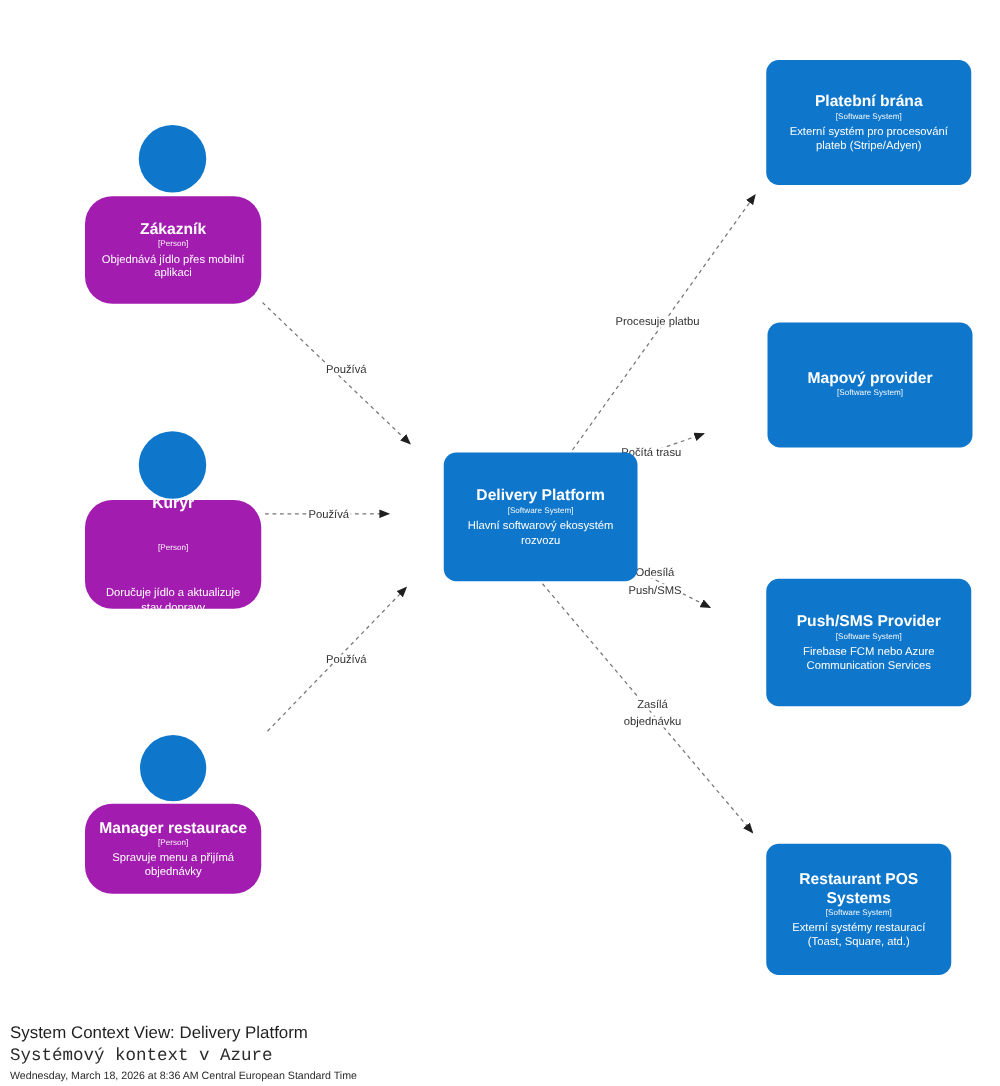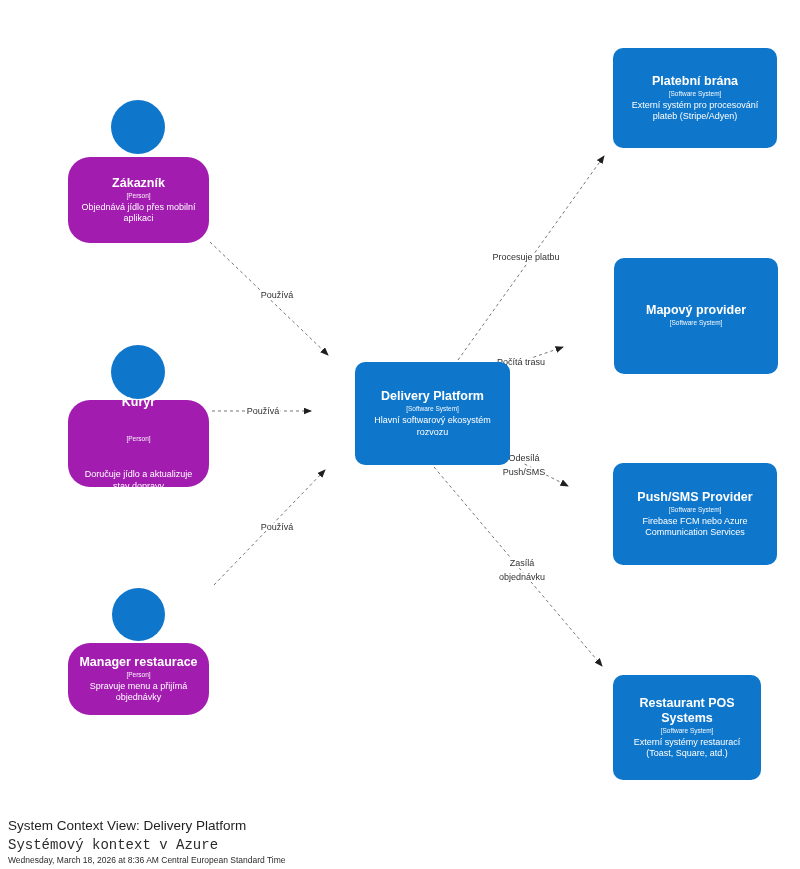--- a/index.html
+++ b/index.html
@@ -97,21 +97,21 @@
     <div class="node-meta">[Software System]</div>
     <div class="node-desc">Hlavní softwarový ekosystém rozvozu</div>
   </div>
 
   <div class="sys-box" style="left:573px;top:48px;width:164px;height:100px;">
     <div class="node-title">Platební brána</div>
     <div class="node-meta">[Software System]</div>
     <div class="node-desc">Externí systém pro procesování plateb (Stripe/Adyen)</div>
   </div>
 
-  <div class="sys-box" style="left:574px;top:258px;width:164px;height:116px;">
+  <div class="sys-box" style="left:574px;top:258px;width:164px;height:100px;">
     <div class="node-title">Mapový provider</div>
     <div class="node-meta">[Software System]</div>
   </div>
 
   <div class="sys-box" style="left:573px;top:463px;width:164px;height:102px;">
     <div class="node-title">Push/SMS Provider</div>
     <div class="node-meta">[Software System]</div>
     <div class="node-desc">Firebase FCM nebo Azure Communication Services</div>
   </div>
 

